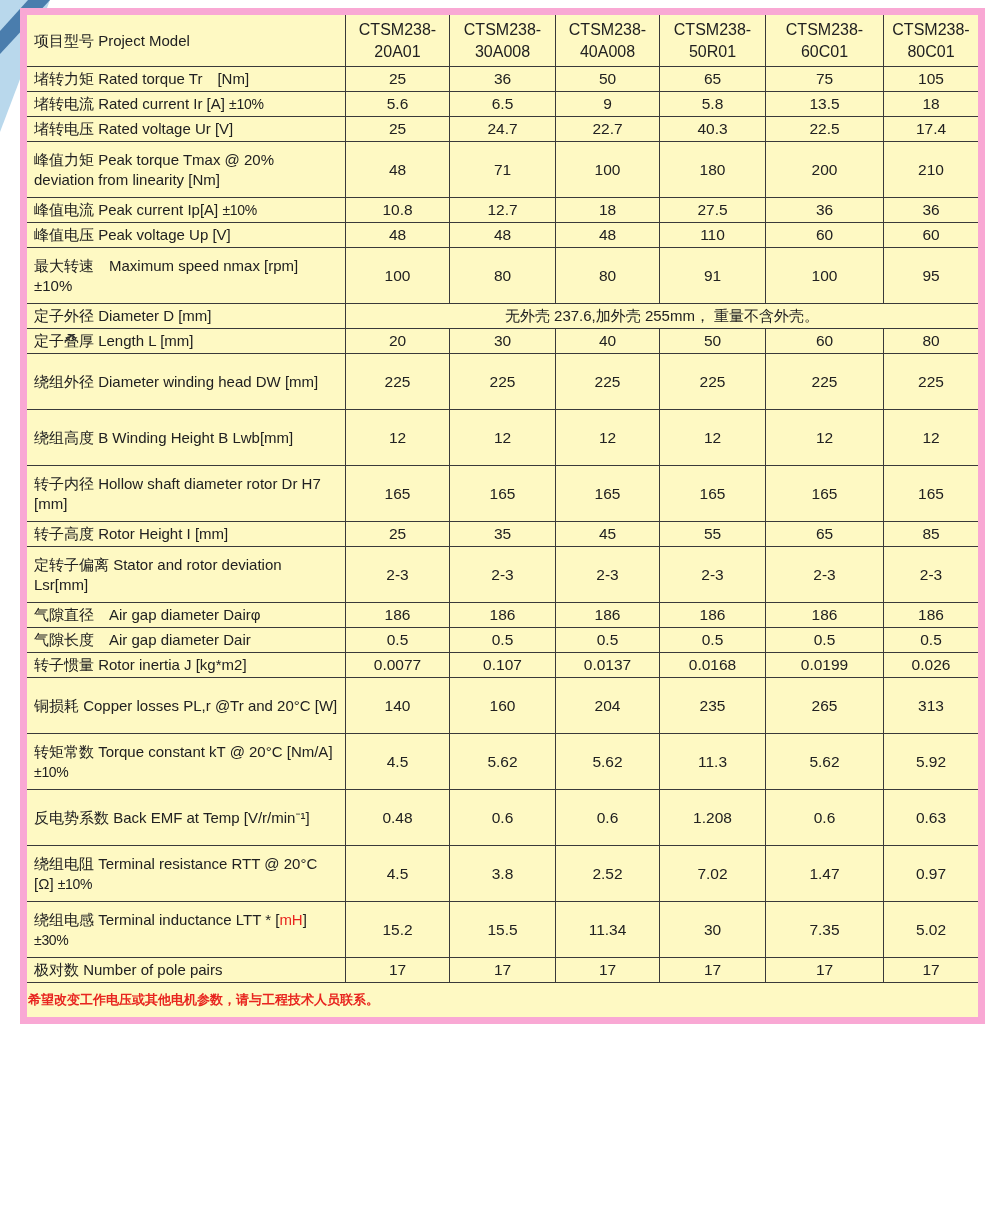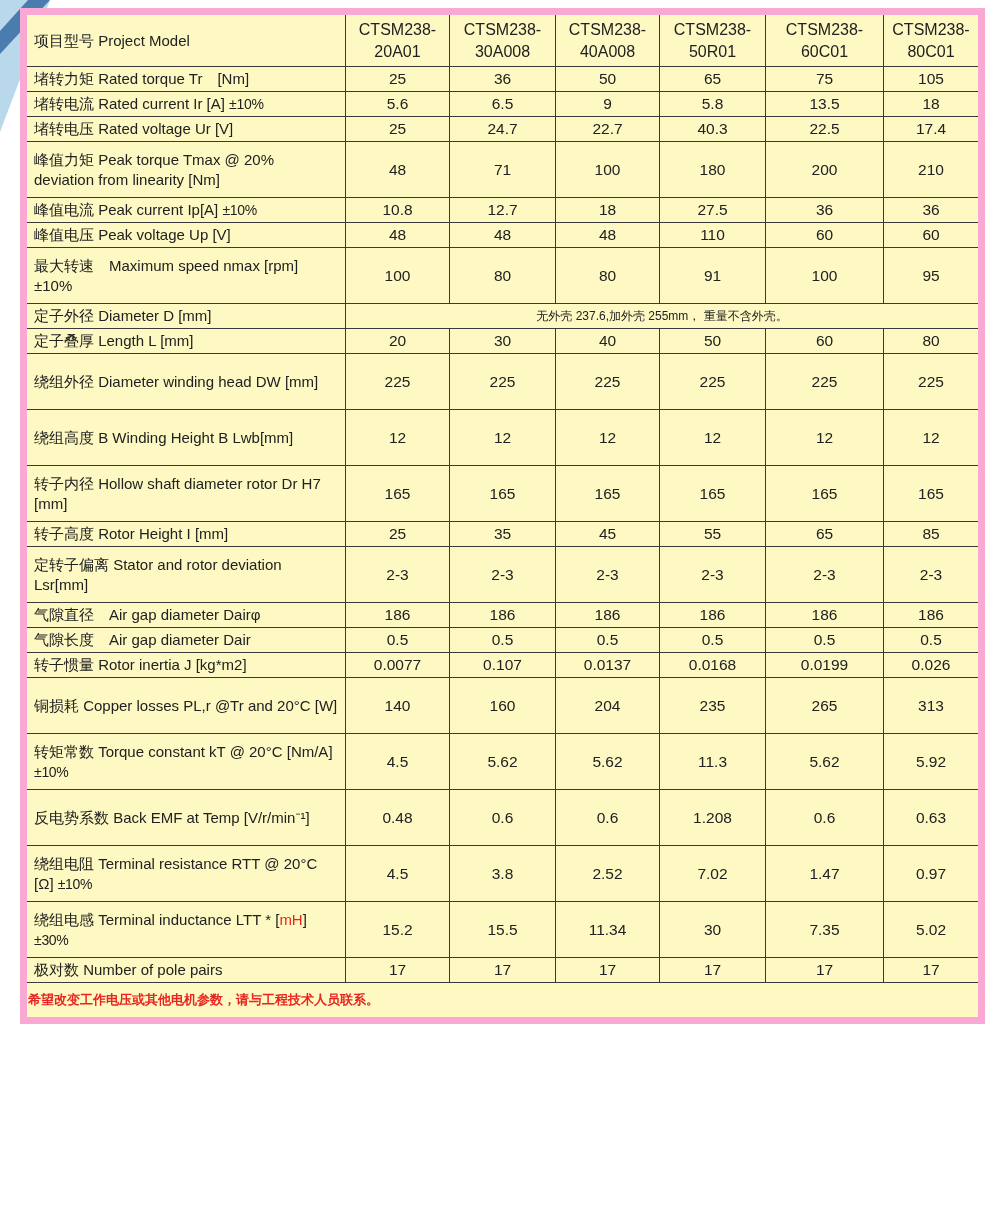--- a/index.html
+++ b/index.html
@@ -27,21 +27,21 @@
   .hd th.model-h {
     font-size: 16px; line-height: 1.35; text-align: center;
     padding: 2px 8px; overflow-wrap: break-word;
   }
   .hd { height: 55px; }
   .rs { height: 25px; }
   .rd { height: 56px; }
   .sm { font-size: 14px; letter-spacing: -0.3px; }
   .red-txt { color: #e8251f; text-align: center; }
   .ft { color: #e8251f; text-align: left; font-size: 13px; height: 32px; font-weight: bold; }
-  .span-cell { text-align: center; font-size: 12px; }
+  .span-cell { text-align: center; font-size: 15px; }
 </style>
 </head>
 <body>
 
 <svg class="corner-decoration" width="60" height="140" viewBox="0 0 60 140" aria-hidden="true">
   <polygon points="0,0 50,0 0,132" fill="#b9d8ec"></polygon>
   <polygon points="28,0 50,0 0,54 0,31" fill="#4a7dad"></polygon>
 </svg>
 
 <div class="table-wrap">

